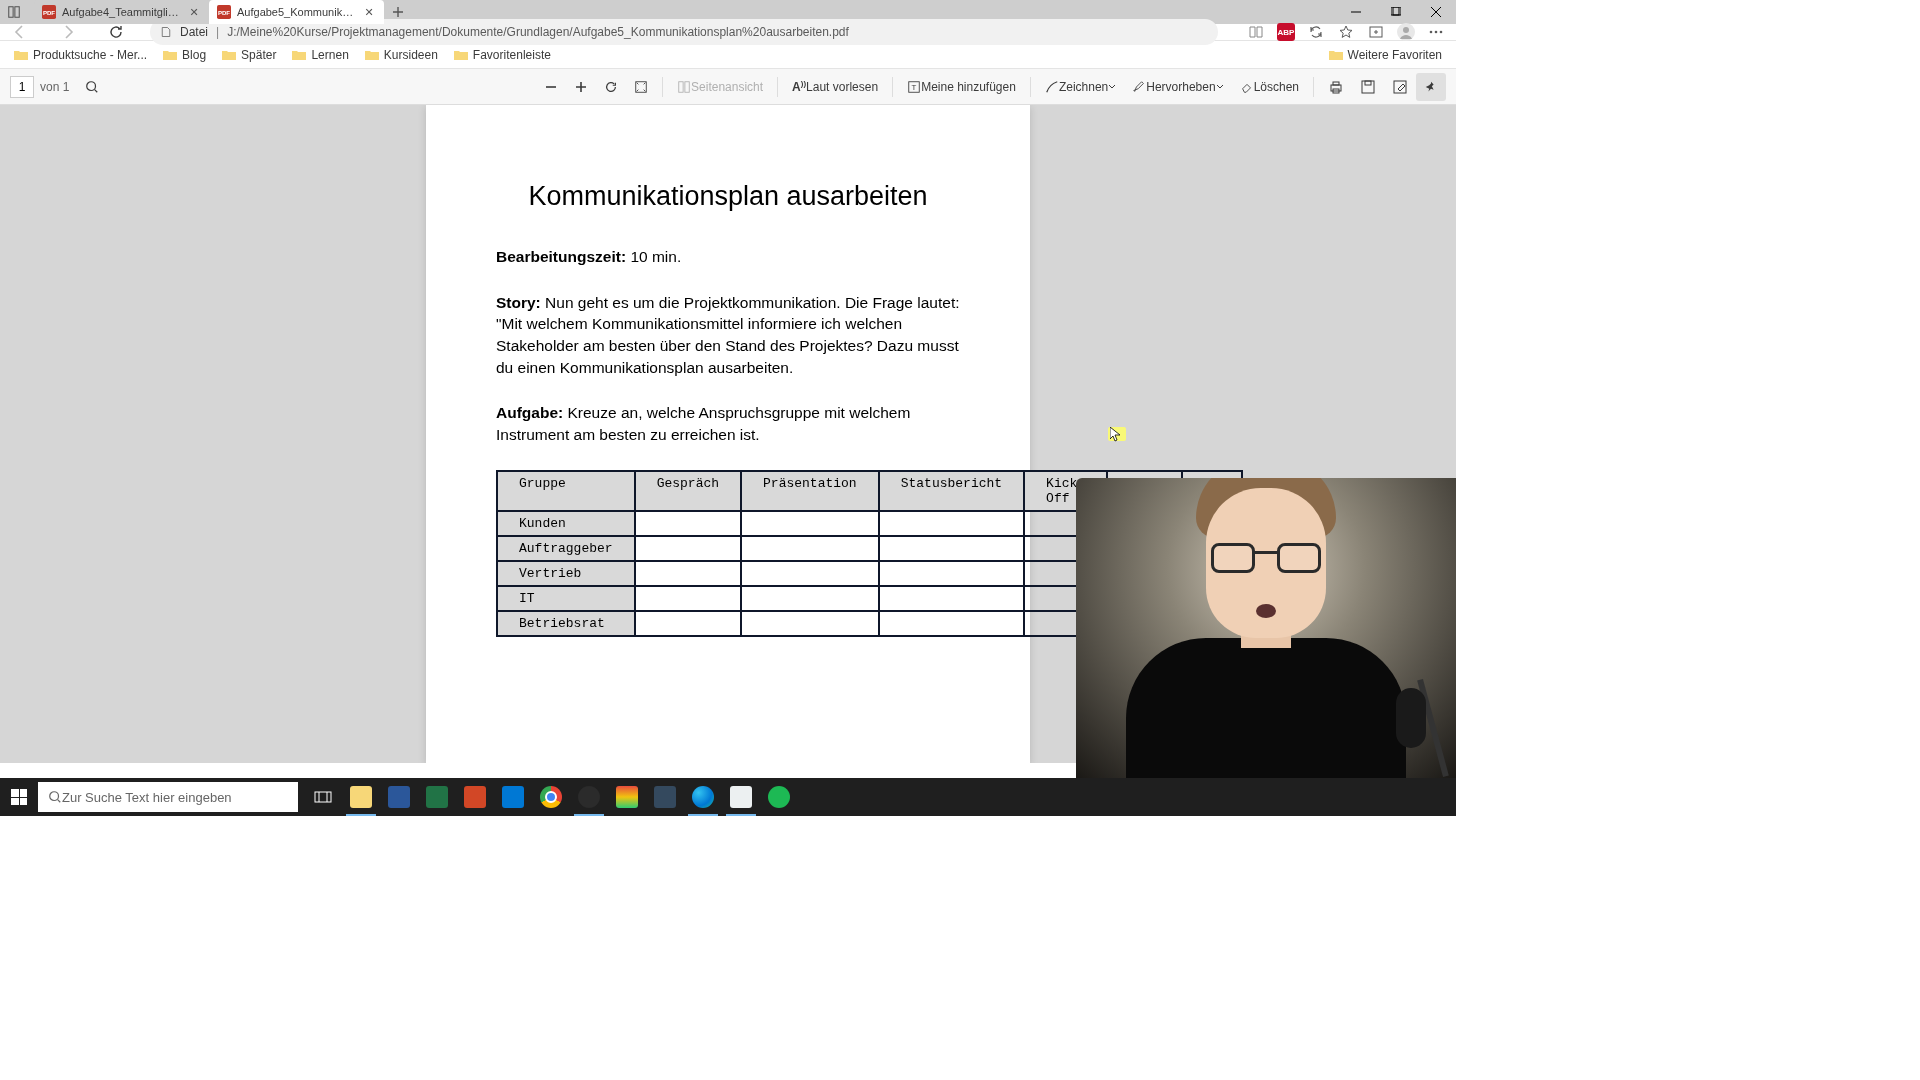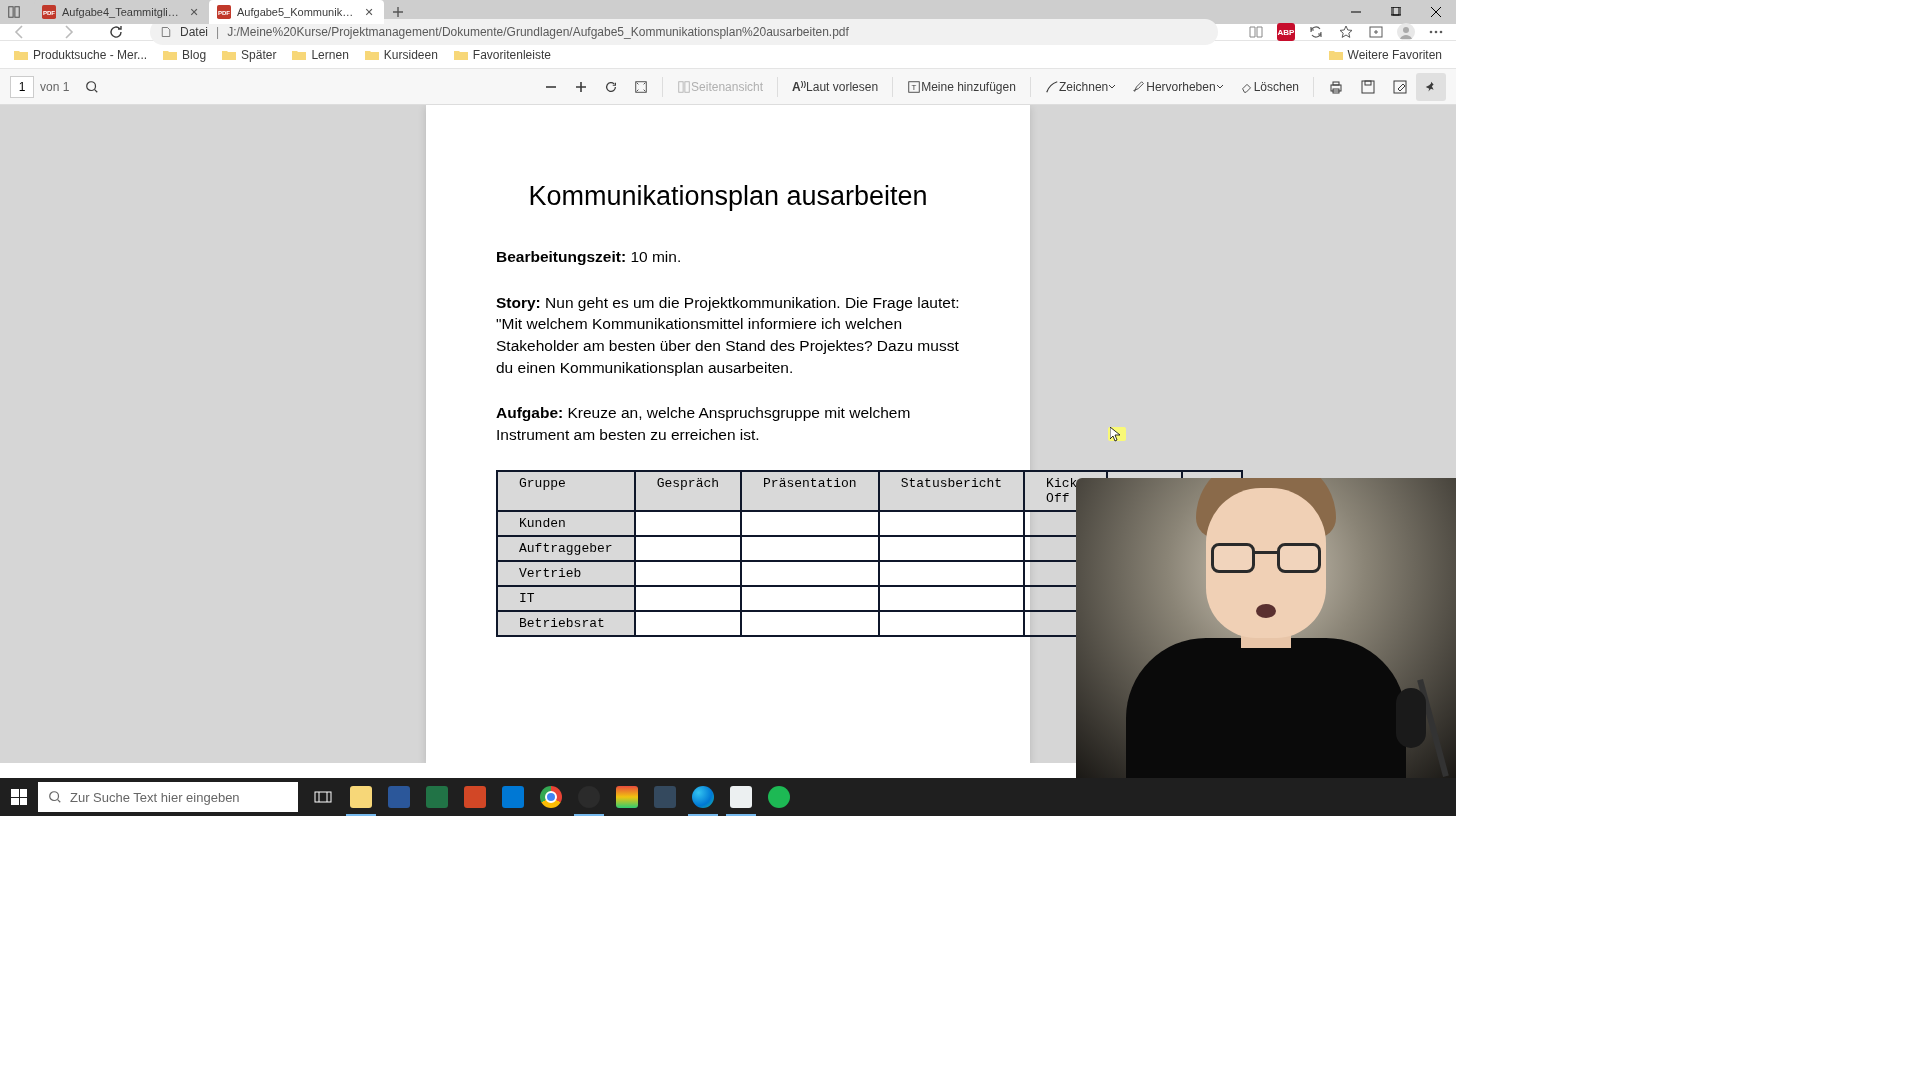--- a/index.html
+++ b/index.html
@@ -83,21 +83,21 @@
 .mouth { position:absolute; bottom:160px; left:50%; transform:translateX(-50%); width:20px; height:14px; background:#5a3030; border-radius:50%; }
 .mic { position:absolute; bottom:0; right:20px; width:50px; height:120px; }
 .mic-body { position:absolute; bottom:30px; left:10px; width:30px; height:60px; background:#1a1a1a; border-radius:15px; }
 .mic-arm { position:absolute; bottom:0; right:0; width:6px; height:100px; background:#333; transform:rotate(-15deg); }
 
 
 .taskbar { position: absolute; bottom: 0; left: 0; right: 0; height: 38px; background: #1f1f1f; display: flex; align-items: center; }
 .start { width: 38px; height: 38px; display: flex; align-items: center; justify-content: center; }
 .win-logo { width: 16px; height: 16px; display: grid; grid-template: 1fr 1fr / 1fr 1fr; gap: 1px; }
 .win-logo div { background: #fff; }
-.search-box { width: 260px; height: 30px; background: #fff; display: flex; align-items: center; padding: 0 10px; gap: 8px; color: #666; font-size: 13px; }
+.search-box { width: 260px; height: 30px; background: #fff; display: flex; align-items: center; padding: 0 10px; gap: 0; color: #666; font-size: 13px; }
 .task-icons { display: flex; height: 38px; margin-left: 6px; }
 .tb { width: 38px; height: 38px; display: flex; align-items: center; justify-content: center; position: relative; }
 .tb.active::after { content:''; position:absolute; bottom:0; left:4px; right:4px; height:2px; background:#76b9ed; }
 .app-ic { width: 22px; height: 22px; border-radius: 3px; }
 </style>
 </head>
 <body>
 
 <div class="titlebar">
   <div class="tab-spacer">

